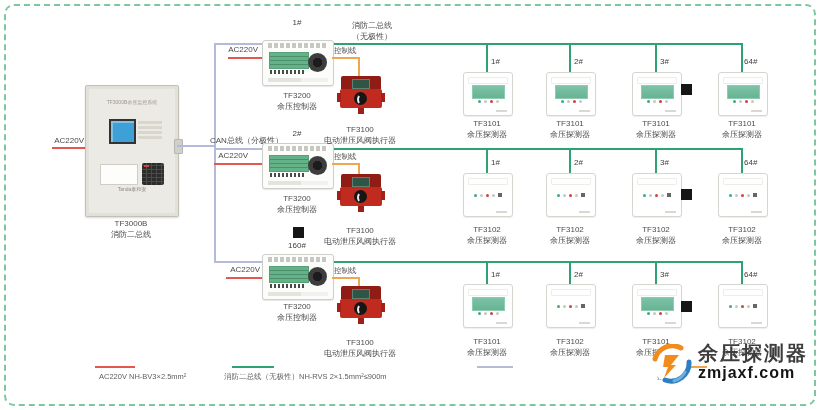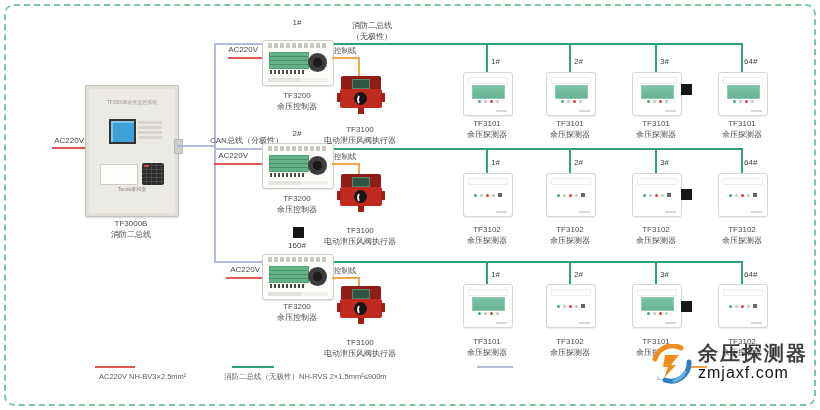--- a/index.html
+++ b/index.html
@@ -69,21 +69,21 @@
   .det.t2 .dd{top:19px}
   .g{background:#43a87b}.r{background:#cf4238}.k{background:#c6c6c2}
   .sq{width:4px !important;height:4px !important;border-radius:0 !important;background:#666}
   .det .db{position:absolute;right:5px;bottom:3px;width:11px;height:2px;background:#d8d8d4}
   
   .leg-line{position:absolute;height:2px}
   .leg{position:absolute;font-size:7.5px;color:#5f5f5f;white-space:nowrap}
   
   .logo{position:absolute;left:652px;top:340px;width:160px;height:54px}
   .logo .lg-title{position:absolute;left:46px;top:0;font-size:20px;font-weight:bold;color:#3d3d3d;letter-spacing:2px;white-space:nowrap}
-  .logo .lg-dom{position:absolute;left:46px;top:24px;font-size:16px;font-weight:normal;color:#141414;letter-spacing:1px;white-space:nowrap}
+  .logo .lg-dom{position:absolute;left:46px;top:24px;font-size:16px;font-weight:bold;color:#141414;letter-spacing:1px;white-space:nowrap}
   .logo svg{position:absolute;left:0;top:4px}
 </style>
 </head>
 <body>
 
 <div id="stage">
   <div class="frame"></div>
 
   <div class="aclab" style="left:46px;top:136px;width:38px">AC220V</div>
   <i class="w wr" style="left:52px;top:147px;width:33px;height:2px"></i>

